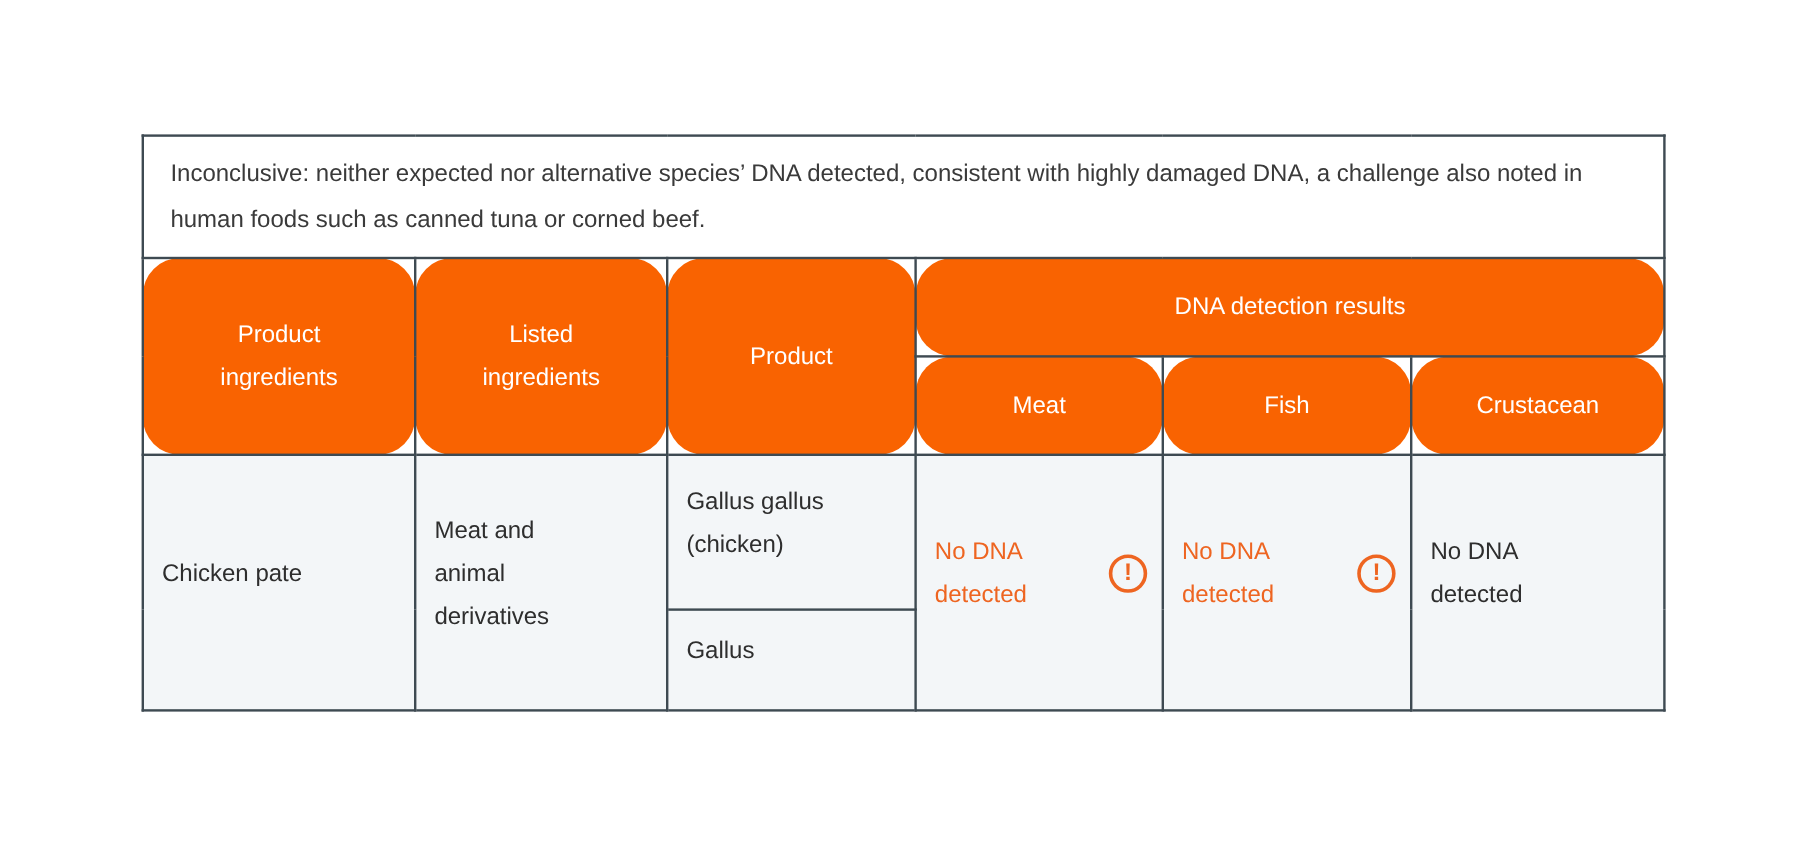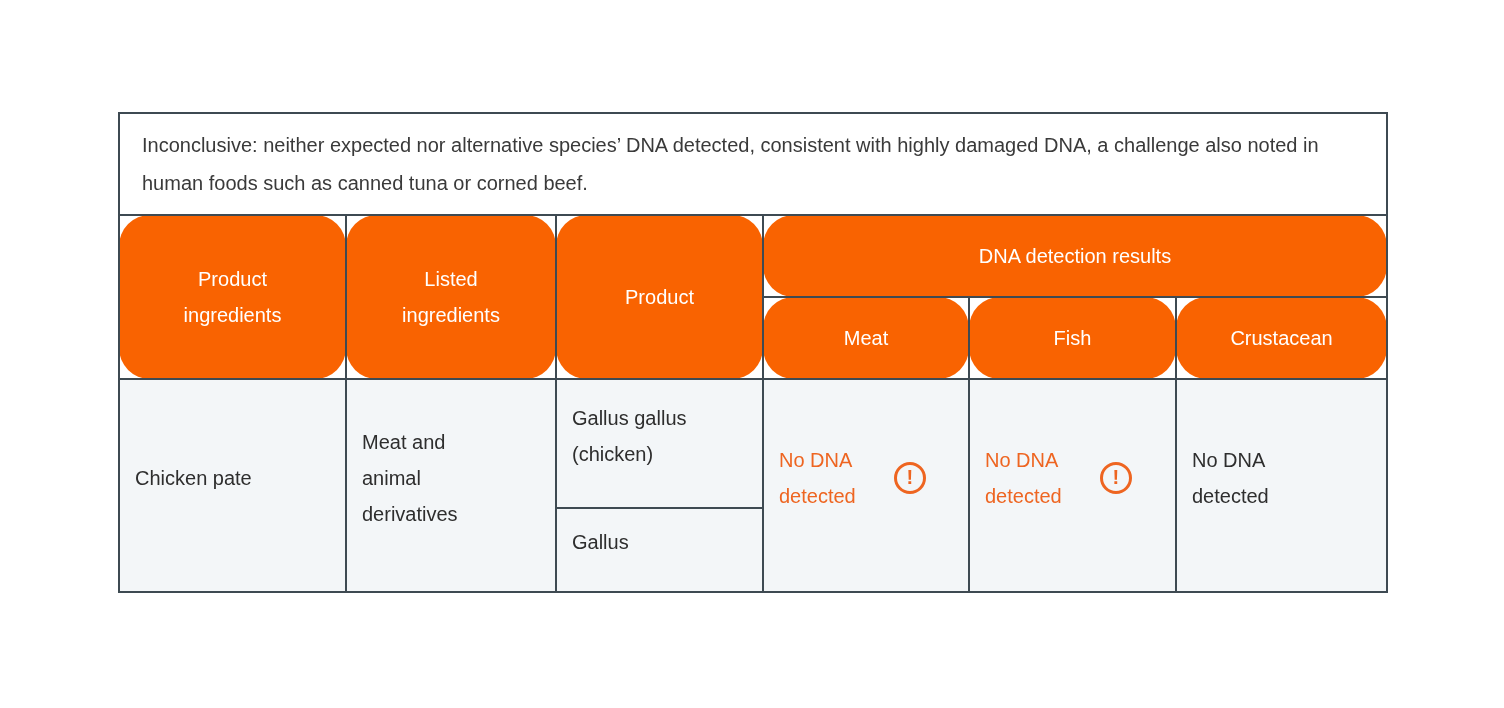--- a/index.html
+++ b/index.html
@@ -65,20 +65,21 @@
     vertical-align: middle;
     white-space: pre-line;
   }
 
   td.result-cell { vertical-align: middle; }
 
   .result-inner {
     display: flex;
     align-items: center;
     gap: 38px;
+    justify-content: space-between;
   }
 
   .result-text { white-space: pre-line; }
 
   .warn .result-text { color: #ee6521; }
 
   .warn-icon {
     flex: 0 0 auto;
     width: 32px;
     height: 32px;

